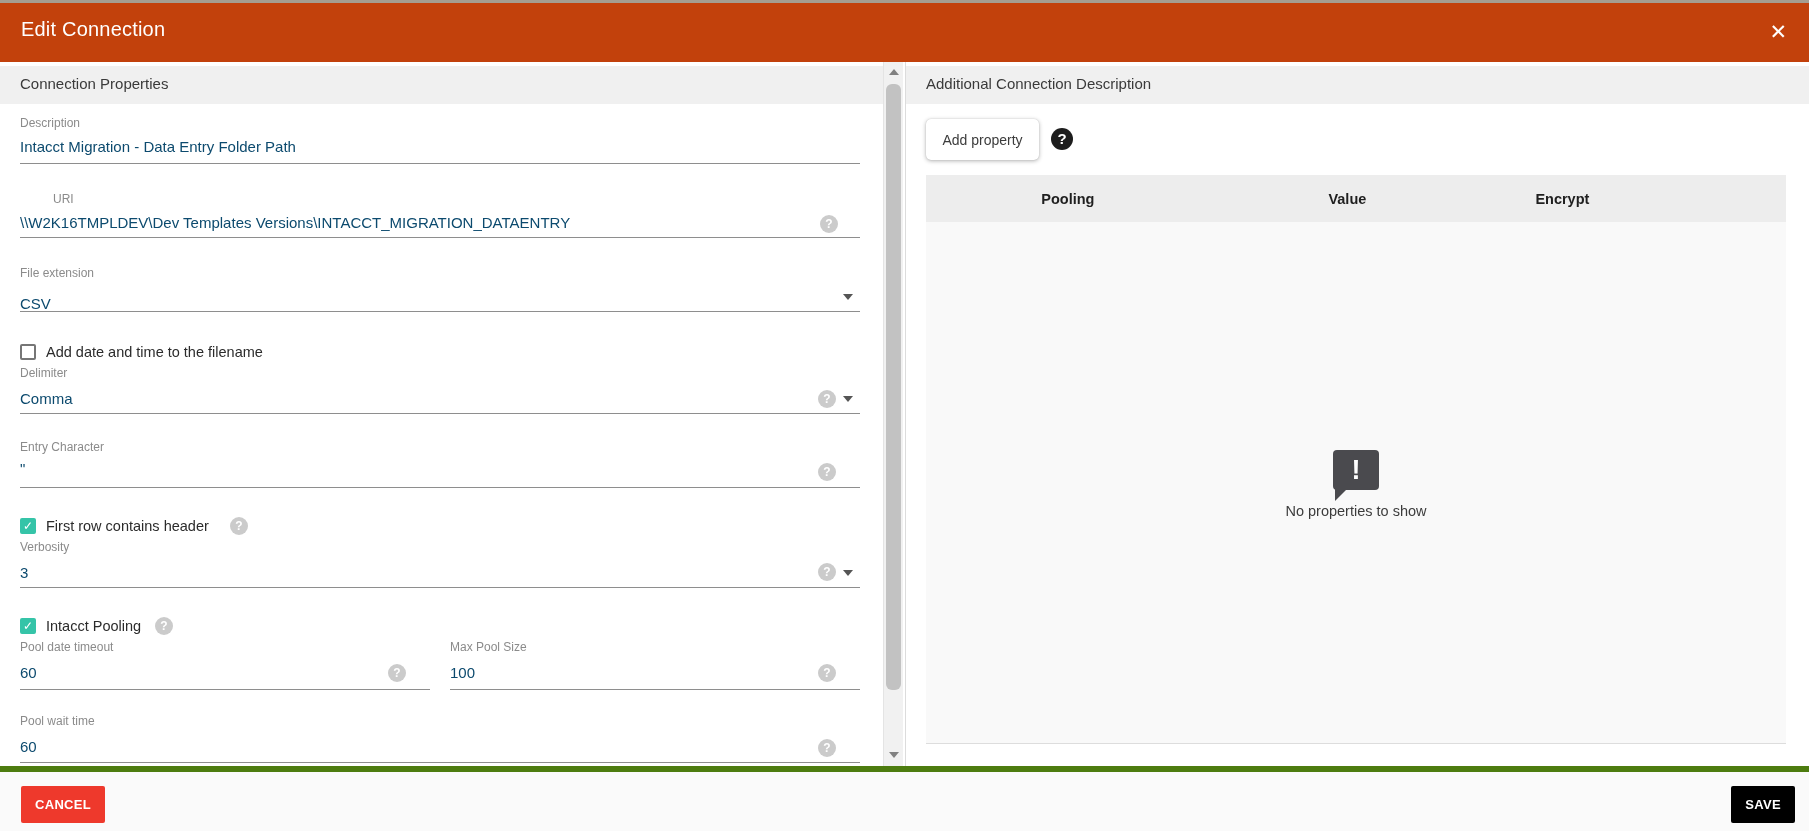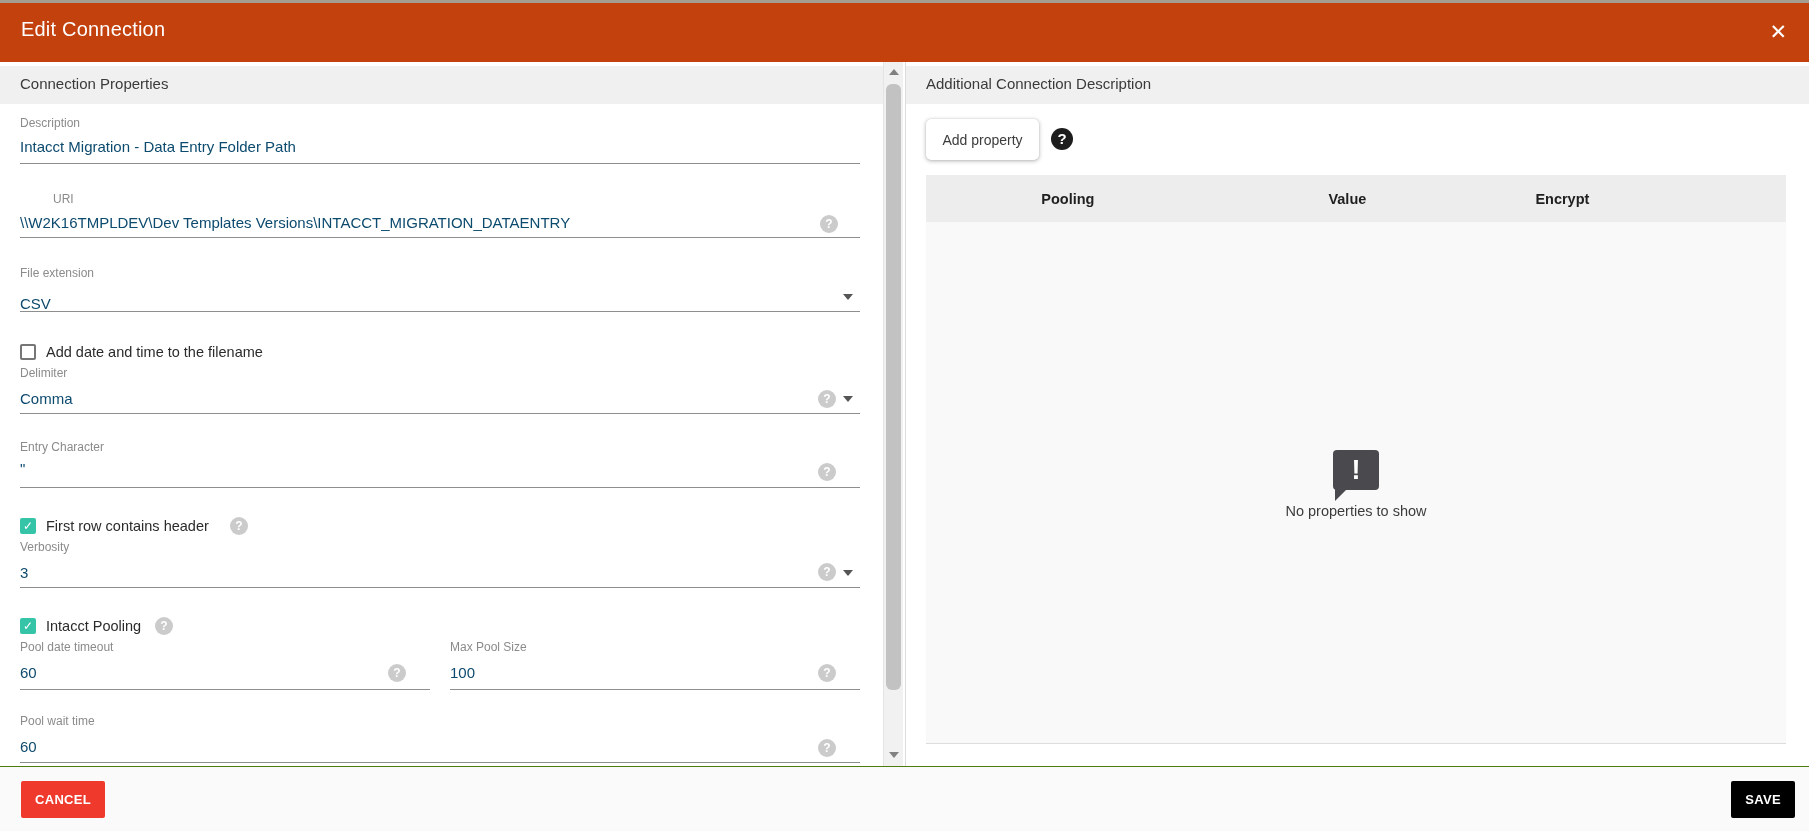--- a/index.html
+++ b/index.html
@@ -58,21 +58,21 @@
   .ptable-body { position:relative; height:522px; background:#f9f9f9; border-bottom:1px solid #ddd; }
 
   .empty-state { position:absolute; left:0; top:228px; width:100%; text-align:center; }
   .bubble { position:relative; display:inline-block; width:46px; height:40px; background:#4a4a4e; border-radius:4px;
             color:#fff; font-size:27px; font-weight:bold; line-height:40px; }
   .bubble::after { content:""; position:absolute; left:2px; top:39px; width:0; height:0;
             border-left:12px solid #4a4a4e; border-bottom:12px solid transparent; }
   .empty-msg { margin-top:13px; font-size:14.5px; color:#3c3c3c; }
 
   
-  .footer { position:absolute; left:0; top:766px; width:100%; height:65px; background:#fafafa; border-top:1px solid #4d7c0f; }
+  .footer { position:absolute; left:0; top:766px; width:100%; height:65px; background:#fafafa; border-top:6px solid #4d7c0f; }
   .btn { position:absolute; top:14px; height:37px; border:none; border-radius:2px; color:#fff; font-family:inherit;
          font-size:13px; font-weight:bold; letter-spacing:.3px; cursor:pointer; padding:0 14px; }
   .btn-cancel { left:21px; background:#ee392c; }
   .btn-save { right:14px; background:#000000; }
 </style>
 </head>
 <body>
 
 <div id="app">
   <div class="top-edge"></div>

